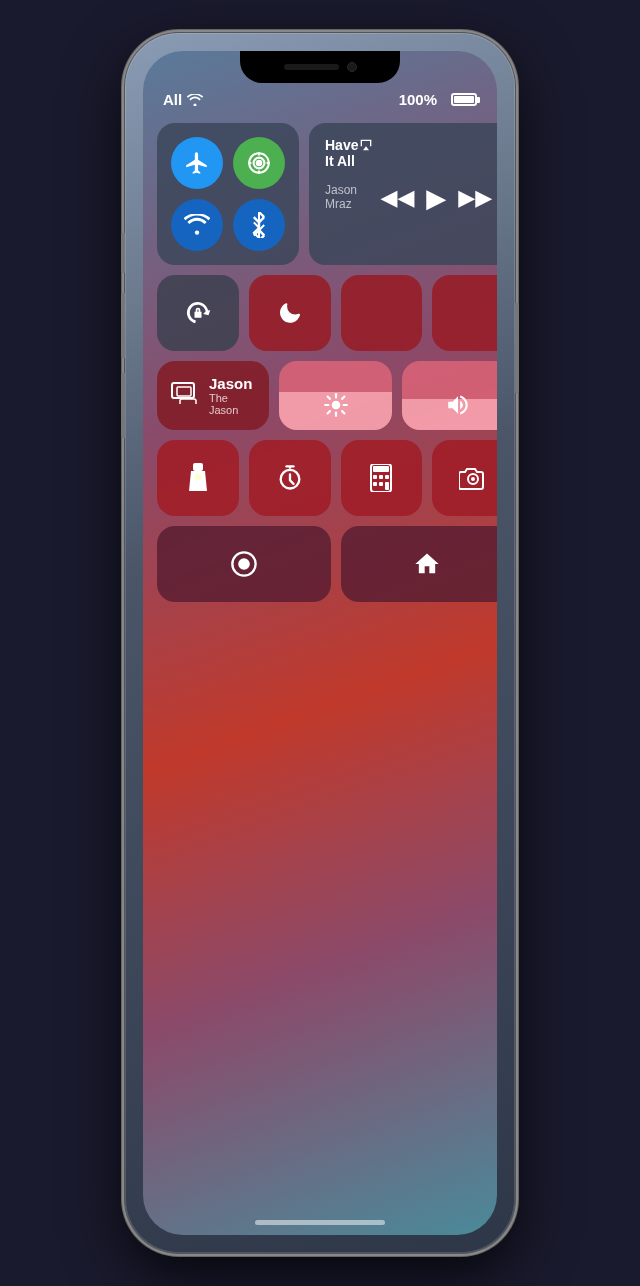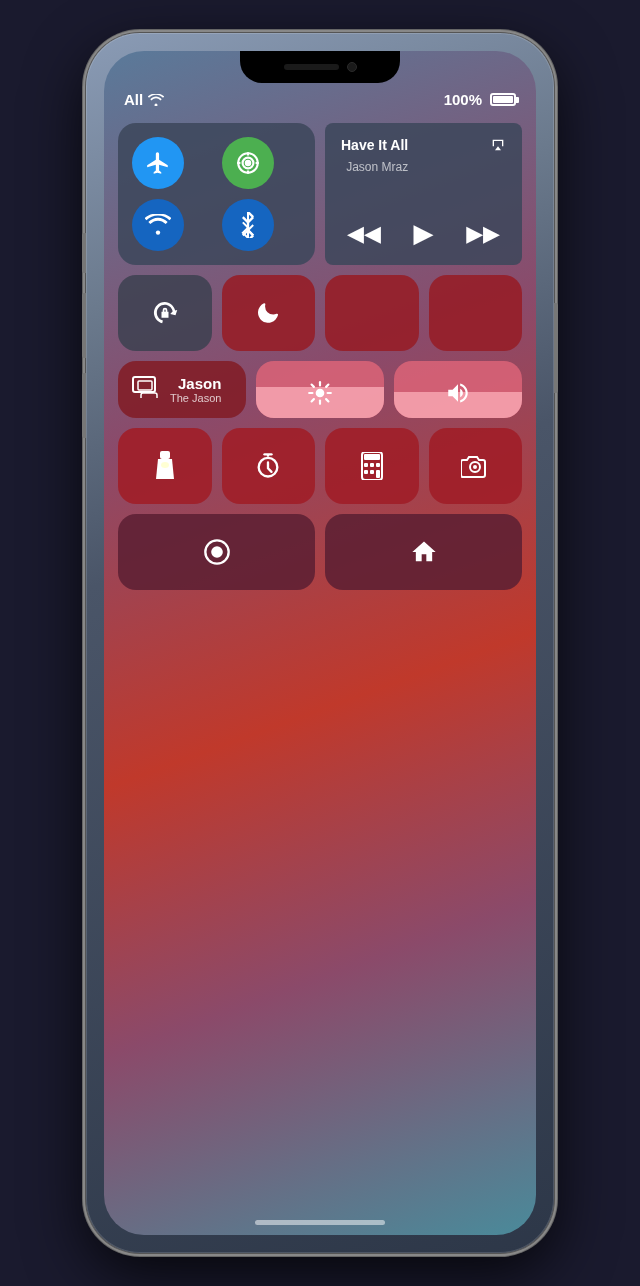--- a/index.html
+++ b/index.html
@@ -7,32 +7,31 @@
       width: 640px;
       height: 1286px;
       background: #1a1a2e;
       display: flex;
       align-items: center;
       justify-content: center;
       font-family: -apple-system, 'SF Pro Display', 'Helvetica Neue', sans-serif;
     }
 
     .phone-outer {
-      width: 468px;
+      width: 390px;
       height: 1220px;
       background: linear-gradient(160deg, #8a9bb5 0%, #6b7a8d 20%, #4a5568 40%, #2d3748 100%);
       border-radius: 54px;
       position: relative;
       box-shadow:
         0 0 0 1px #555,
         0 0 0 3px #888,
         0 0 0 4px #666,
         0 20px 60px rgba(0,0,0,0.8),
         inset 0 0 0 1px rgba(255,255,255,0.15);
-      text-align: right;
     }
 
     
     .btn-left-top {
       position: absolute;
       left: -4px;
       top: 200px;
       width: 4px;
       height: 40px;
       background: #777;
@@ -122,21 +121,21 @@
       z-index: 5;
     }
     .status-left {
       display: flex;
       align-items: center;
       gap: 5px;
     }
     .status-right {
       display: flex;
       align-items: center;
-      gap: 8px;
+      gap: 14px;
     }
     .battery {
       width: 26px;
       height: 13px;
       border: 2px solid white;
       border-radius: 3px;
       position: relative;
       display: flex;
       align-items: center;
       padding: 1px;
@@ -195,41 +194,41 @@
       align-items: center;
       justify-content: center;
       cursor: pointer;
     }
     .cc-btn-blue { background: #2196f3; }
     .cc-btn-green { background: #4caf50; }
     .cc-btn-dark-blue { background: #1565c0; }
 
     .music-tile {
       background: rgba(60, 70, 90, 0.85);
-      border-radius: 8px;
+      border-radius: 16px;
       padding: 14px 16px;
       display: flex;
-      flex-direction: column;
+      flex-direction: row;
       justify-content: space-between;
     }
     .music-top {
       display: flex;
       justify-content: space-between;
       align-items: flex-start;
     }
     .music-info {}
     .music-title {
       color: white;
       font-size: 14px;
       font-weight: 700;
     }
     .music-artist {
       color: rgba(255,255,255,0.65);
       font-size: 12px;
-      margin-top: 7px;
+      margin-top: 14px;
     }
     .airplay-icon {
       color: white;
       font-size: 14px;
     }
     .music-controls {
       display: flex;
       align-items: center;
       justify-content: space-between;
       margin-top: 8px;

